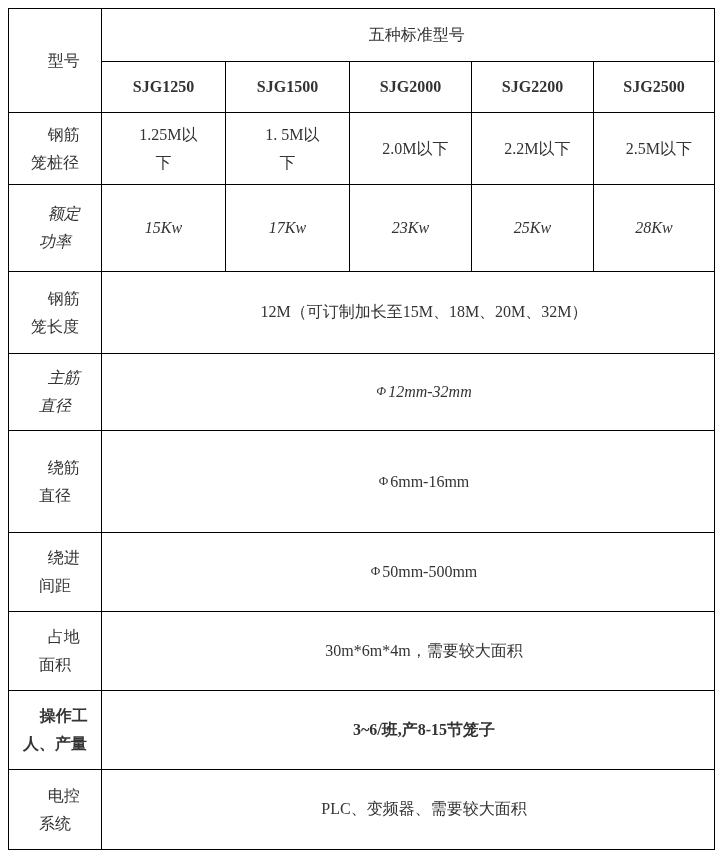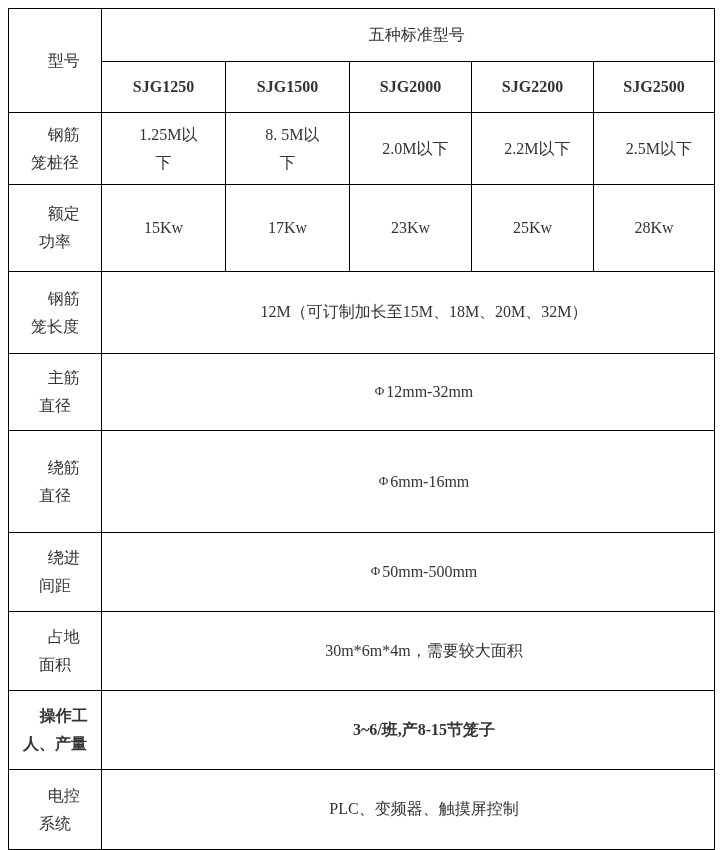--- a/index.html
+++ b/index.html
@@ -37,23 +37,23 @@
   col.c-label { width: 93px; }
   col.c-m1 { width: 124px; }
   col.c-m2 { width: 124px; }
   col.c-m3 { width: 122px; }
   col.c-m4 { width: 122px; }
   col.c-m5 { width: 121px; }
   
   tr.r1  { height: 53px; }
   tr.r2  { height: 51px; font-weight: bold; }
   tr.r3  { height: 72px; }
-  tr.r4  { height: 87px; }
+  tr.r4  { height: 87px; font-style: italic; }
   tr.r5  { height: 82px; }
-  tr.r6  { height: 77px; }
+  tr.r6  { height: 77px; font-style: italic; }
   tr.r7  { height: 102px; }
   tr.r8  { height: 79px; padding-left: 32px; }
   tr.r9  { height: 79px; }
   tr.r10 { height: 79px; font-weight: bold; }
   tr.r11 { height: 80px; }
 
   td.label-cell {
     text-indent: 1.1em;
     line-height: 1.75;
   }
@@ -108,21 +108,21 @@
         <td class="mono-cell">SJG1500</td>
         <td class="mono-cell">SJG2000</td>
         <td class="mono-cell">SJG2200</td>
         <td class="mono-cell">SJG2500</td>
       </tr>
       <tr class="r3">
         <td class="label-cell">钢筋
 笼桩径</td>
         <td class="wrap-cell">1.25M以
 下</td>
-        <td class="wrap-cell">8. 5M以
+        <td class="wrap-cell">1. 5M以
 下</td>
         <td class="wrap-cell">2.0M以下</td>
         <td class="wrap-cell">2.2M以下</td>
         <td class="wrap-cell">2.5M以下</td>
       </tr>
       <tr class="r4">
         <td class="label-cell">额定
 功率</td>
         <td class="mono-cell">15Kw</td>
         <td class="mono-cell">17Kw</td>
@@ -156,17 +156,17 @@
         <td colspan="5" class="merged-cell">30m*6m*4m，需要较大面积</td>
       </tr>
       <tr class="r10">
         <td class="label-cell">操作工
 人、产量</td>
         <td colspan="5" class="merged-cell">3~6/班,产8-15节笼子</td>
       </tr>
       <tr class="r11">
         <td class="label-cell">电控
 系统</td>
-        <td colspan="5" class="merged-cell">PLC、变频器、触摸屏控制</td>
+        <td colspan="5" class="merged-cell">PLC、变频器、需要较大面积</td>
       </tr>
     </tbody>
   </table>
 </div>
 
 </body></html>

